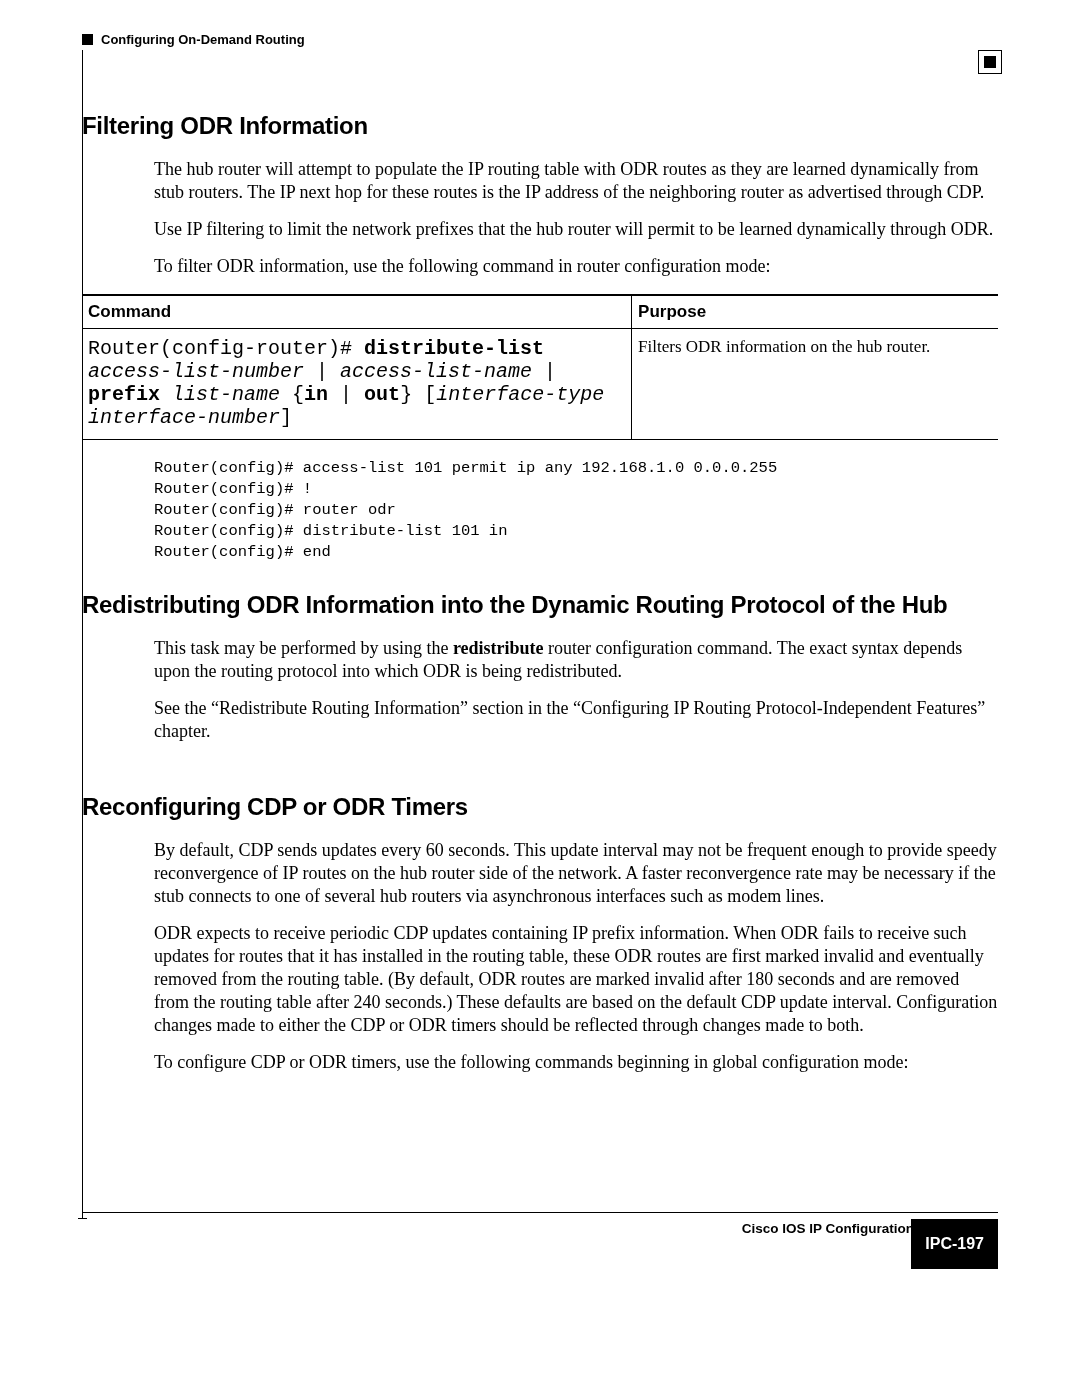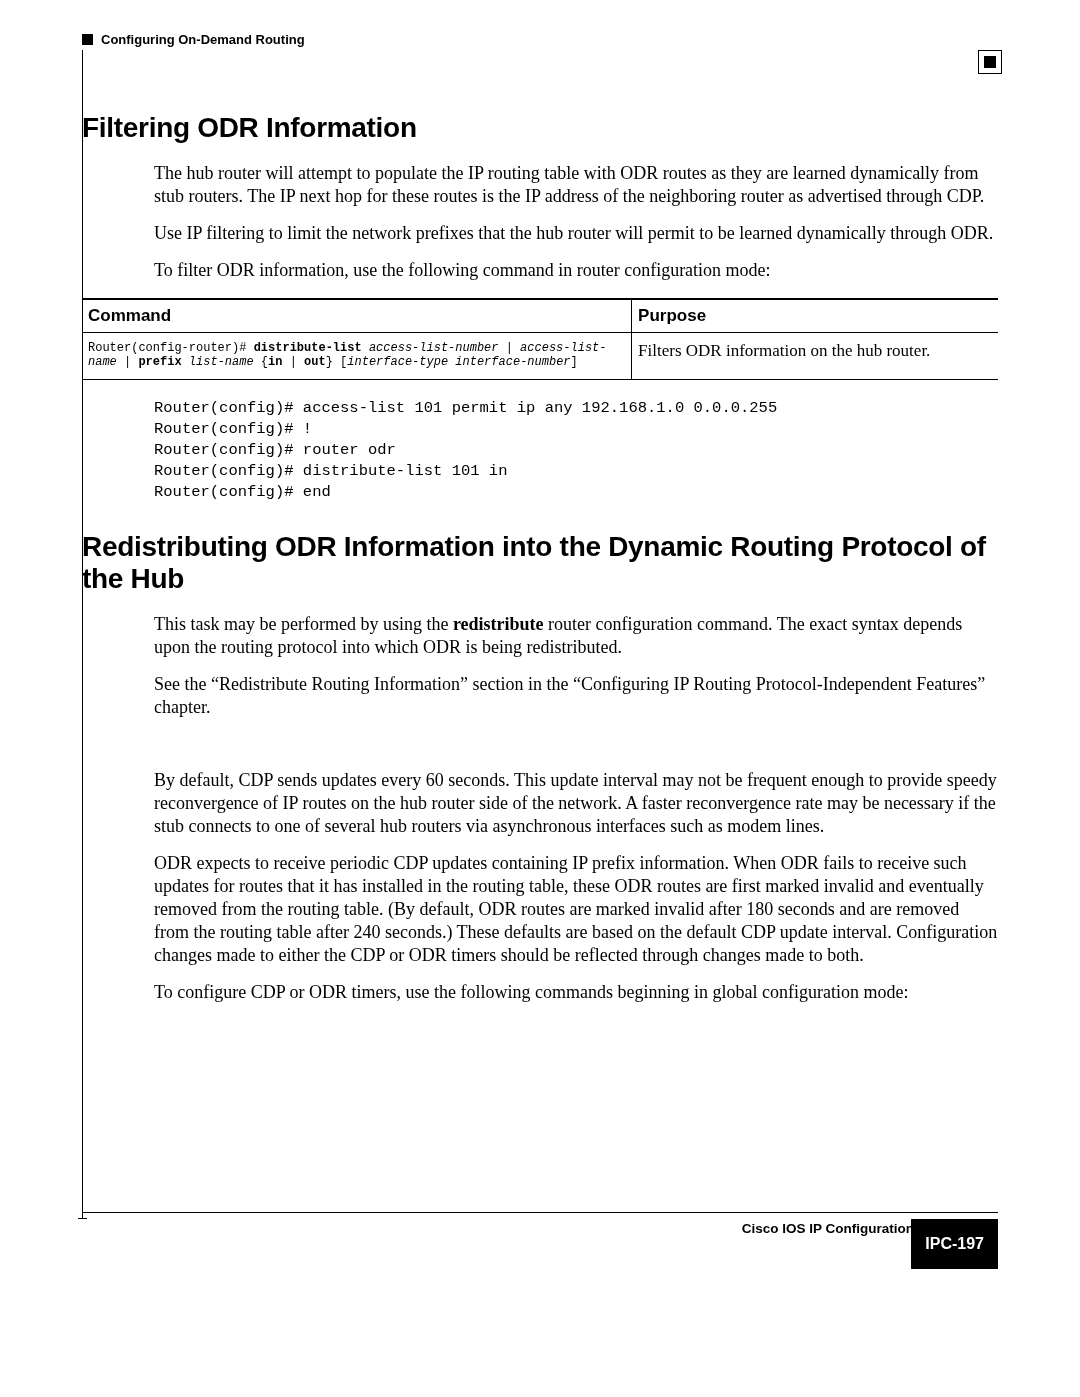--- a/index.html
+++ b/index.html
@@ -56,21 +56,21 @@
   }
   .content {
     position: absolute;
     left: 82px;
     right: 82px;
     top: 112px;
   }
   h2.section {
     font-family: Arial, Helvetica, sans-serif;
     font-weight: 800;
-    font-size: 28px;
+    font-size: 24px;
     margin: 0 0 18px 0;
     letter-spacing: -0.3px;
   }
   .body-indent {
     margin-left: 72px;
   }
   p.body {
     font-size: 18px;
     line-height: 1.28;
     margin: 0 0 14px 0;
@@ -91,21 +91,21 @@
     padding: 6px 6px;
   }
   table.cmd td {
     border-bottom: 1px solid #000;
     padding: 8px 6px 10px 6px;
     vertical-align: top;
   }
   table.cmd td + td, table.cmd th + th {
     border-left: 1px solid #000;
   }
-  .mono { font-family: "Courier New", Courier, monospace; font-size: 12px; }
+  .mono { font-family: "Courier New", Courier, monospace; font-size: 20px; }
   .mono b { font-weight: bold; }
   .mono i { font-style: italic; }
   pre.code {
     font-family: "Courier New", Courier, monospace;
     font-size: 15.5px;
     line-height: 1.35;
     margin: 4px 0 28px 0;
     white-space: pre;
   }
   pre.code b { font-weight: normal; }
@@ -212,20 +212,21 @@
     </div>
 
     <h2 class="section">Redistributing ODR Information into the Dynamic Routing Protocol of the Hub</h2>
     <div class="body-indent">
       <p class="body"><span>This task may be performed by using the </span><b>redistribute</b><span> router configuration command. The exact syntax depends upon the routing protocol into which ODR is being redistributed.</span></p>
       <p class="body">See the “Redistribute Routing Information” section in the “Configuring IP Routing Protocol-Independent Features” chapter.</p>
     </div>
 
     <div class="spacer-lg"></div>
 
+    <h2 class="section">Reconfiguring CDP or ODR Timers</h2>
     <div class="body-indent">
       <p class="body">By default, CDP sends updates every 60 seconds. This update interval may not be frequent enough to provide speedy reconvergence of IP routes on the hub router side of the network. A faster reconvergence rate may be necessary if the stub connects to one of several hub routers via asynchronous interfaces such as modem lines.</p>
       <p class="body">ODR expects to receive periodic CDP updates containing IP prefix information. When ODR fails to receive such updates for routes that it has installed in the routing table, these ODR routes are first marked invalid and eventually removed from the routing table. (By default, ODR routes are marked invalid after 180 seconds and are removed from the routing table after 240 seconds.) These defaults are based on the default CDP update interval. Configuration changes made to either the CDP or ODR timers should be reflected through changes made to both.</p>
       <p class="body">To configure CDP or ODR timers, use the following commands beginning in global configuration mode:</p>
     </div>
 
   </div>
 
   <div class="footer">
     <div class="footer-line"></div>

